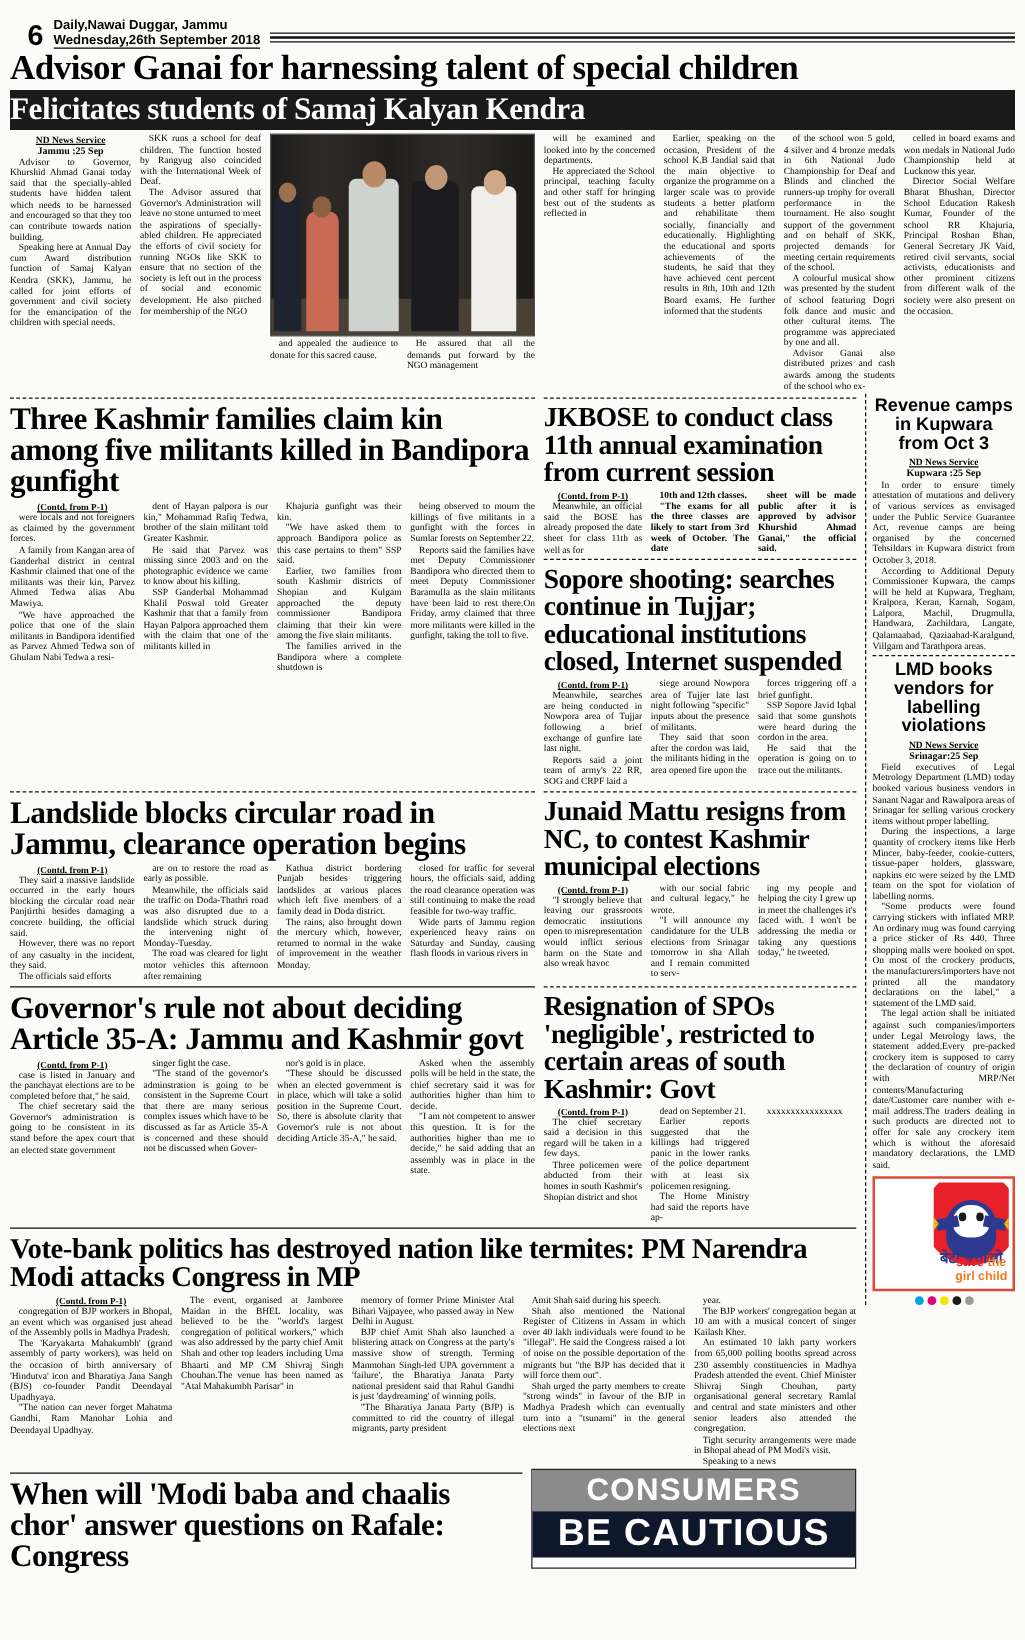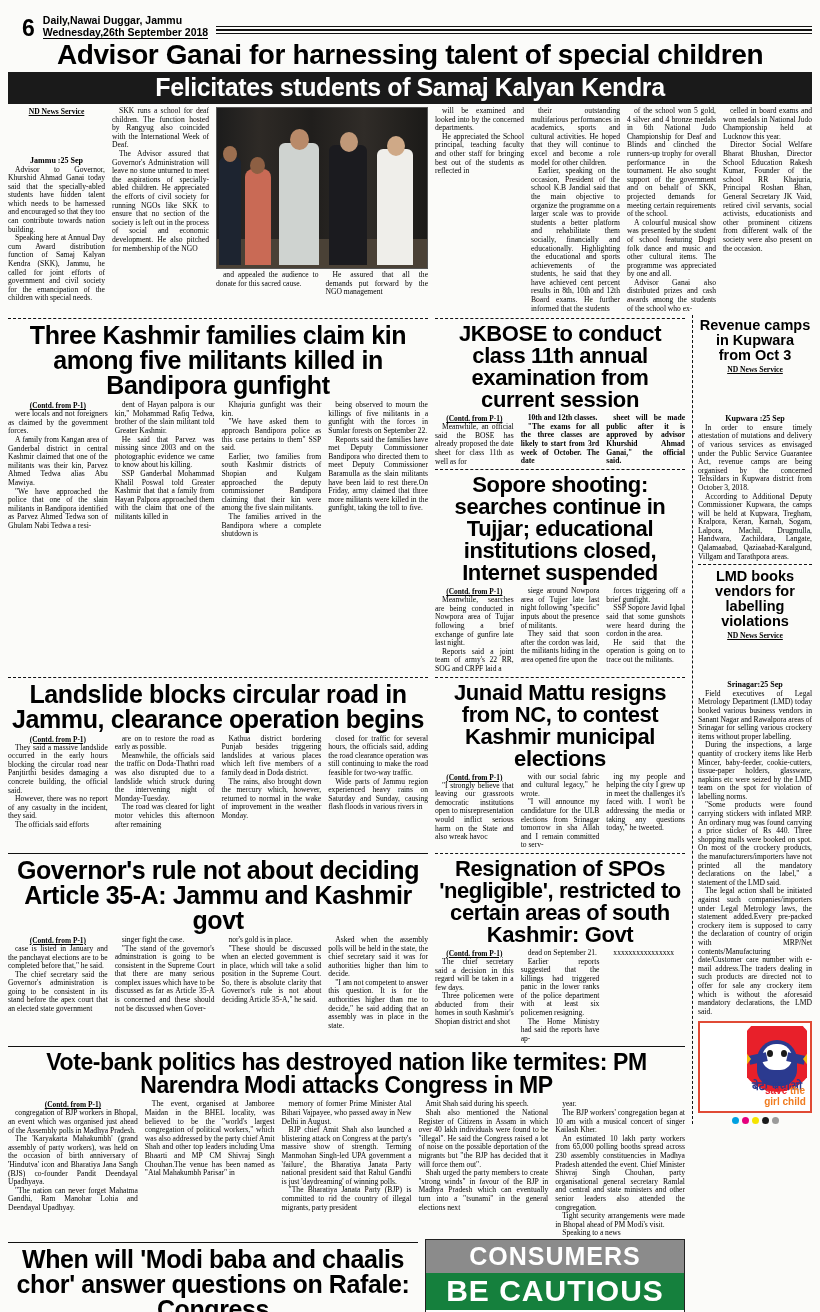--- a/index.html
+++ b/index.html
@@ -19,22 +19,22 @@
   .folio { font-family:"Liberation Sans", sans-serif; font-weight:bold; font-size:23px; line-height:23px; }
   .mast-lines { font-family:"Liberation Sans", sans-serif; font-weight:bold; font-size:10.5px; line-height:12px; padding-bottom:1px; }
   .mast-date { border-bottom:1.6px solid #000; display:inline-block; }
   .mast-rules { flex:1; padding-bottom:4px; }
   .mast-rules div { border-top:1.6px solid #111; margin-bottom:2px; }
   .mast-rules div:nth-child(2){ border-top-width:2.4px; }
   .mast-rules div:nth-child(3){ border-top-width:1.2px; }
 
   
   .hl {
-    font-family:Liberation Sans, sans-serif;
-    font-weight:bold; text-align:center;
+    font-family:Liberation Serif, serif;
+    font-weight:bold; text-align:left;
     letter-spacing:-0.4px;
     line-height:1.0;
   }
   .hl-main { font-size:28px; padding:1px 0 2px; }
   .hl-rev { background:#1a1a1a; color:#fff; font-size:25px; padding:3px 0 4px; margin-top:1px; }
   .hl-2 { font-size:25px; padding:3px 0 1px; }
   .hl-3 { font-size:22px; padding:3px 0 1px; }
 
   .sep { border-top:1.5px dashed #111; margin:3px 0 1px; }
   .sep-solid { border-top:1.6px solid #111; margin:3px 0 1px; }
@@ -46,21 +46,21 @@
     margin:0 0 0 0;
     font-size:7.6px;
     line-height:8.6px;
     text-align:justify;
     text-indent:7px;
     hyphens:auto;
     -webkit-hyphens:auto;
     word-spacing:-0.1px;
   }
   .kicker { font-weight:bold; text-decoration:underline; font-size:7.6px; line-height:9px; text-align:center; display:block; }
-  .kicker2 { font-weight:bold; font-size:8px; line-height:9.5px; text-align:center; display:block;margin-top:40px; }
+  .kicker2 { font-weight:bold; font-size:8px; line-height:9.5px; text-align:center; display:block; }
   .contd { font-weight:bold; text-decoration:underline; font-size:7.4px; line-height:9px; display:block; text-align:center; }
   .bold { font-weight:bold; }
 
   
   .rail { width:120px; flex:0 0 120px; border-left:1.6px dashed #111; padding-left:5px; }
   .boxhead {
     font-family:"Liberation Sans", sans-serif; font-weight:bold;
     font-size:14.5px; line-height:15px; text-align:center; padding:3px 0 2px;
   }
 
@@ -151,21 +151,20 @@
       </div>
     </div>
     <div class="col">
       <div class="para-host">
           <p class="body">will be examined and looked into by the concerned departments.</p>
           <p class="body">He appreciated the School principal, teaching faculty and other staff for bringing best out of the students as reflected in</p>
         </div>
     </div>
     <div class="col">
       <div class="para-host">
-          <p class="body">their outstanding multifarious performances in academics, sports and cultural activities. He hoped that they will continue to excel and become a role model for other children.</p>
           <p class="body">Earlier, speaking on the occasion, President of the school K.B Jandial said that the main objective to organize the programme on a larger scale was to provide students a better platform and rehabilitate them socially, financially and educationally. Highlighting the educational and sports achievements of the students, he said that they have achieved cent percent results in 8th, 10th and 12th Board exams. He further informed that the students</p>
         </div>
     </div>
     <div class="col">
       <div class="para-host">
           <p class="body">of the school won 5 gold, 4 silver and 4 bronze medals in 6th National Judo Championship for Deaf and Blinds and clinched the runners-up trophy for overall performance in the tournament. He also sought support of the government and on behalf of SKK, projected demands for meeting certain requirements of the school.</p>
           <p class="body">A colourful musical show was presented by the student of school featuring Dogri folk dance and music and other cultural items. The programme was appreciated by one and all.</p>
           <p class="body">Advisor Ganai also distributed prizes and cash awards among the students of the school who ex-</p>
         </div>
     </div>
@@ -430,21 +429,21 @@
       <div class="cols" style="align-items:flex-start; margin-top:1px;">
         <div style="flex:0 0 410px;">
           <div class="sep-solid"></div>
           <div class="hl hl-2">When will 'Modi baba and chaalis chor' answer questions on Rafale: Congress</div>
 
         </div>
 
         <div style="flex:1;">
           <div class="ad">
             <div class="ad-bar" style="font-size:25px; line-height:29px; padding:2px 0;">CONSUMERS</div>
-            <div class="ad-bar" style="font-size:30px; line-height:33px; padding:1px 0 3px; background:#15803d;">BE CAUTIOUS</div>
+            <div class="ad-bar" style="font-size:30px; line-height:33px; padding:1px 0 3px; background:#0f172a;">BE CAUTIOUS</div>
             <div style="padding:4px 8px 4px;">
               
               
               
             </div>
 
           </div>
         </div>
       </div>
     </div>

